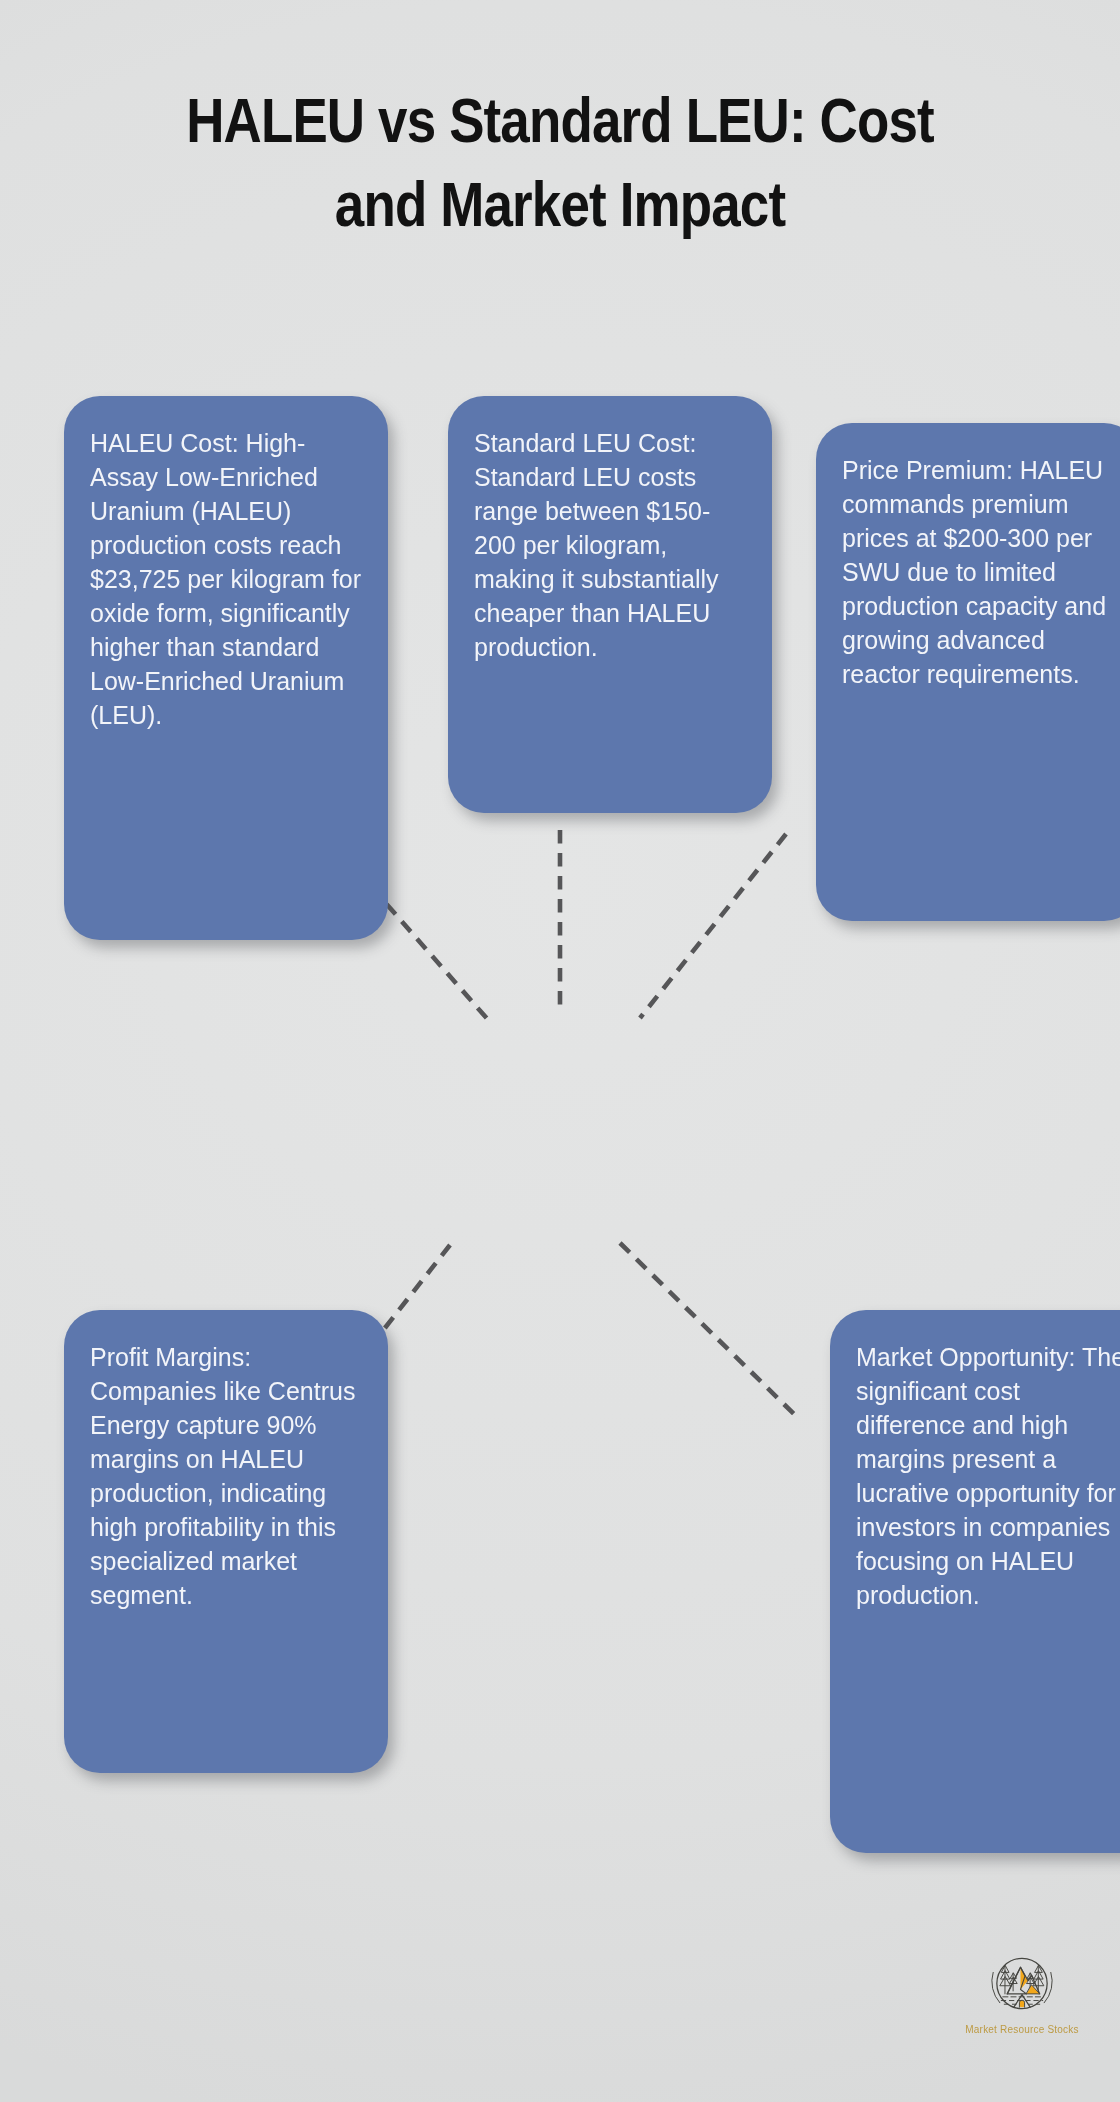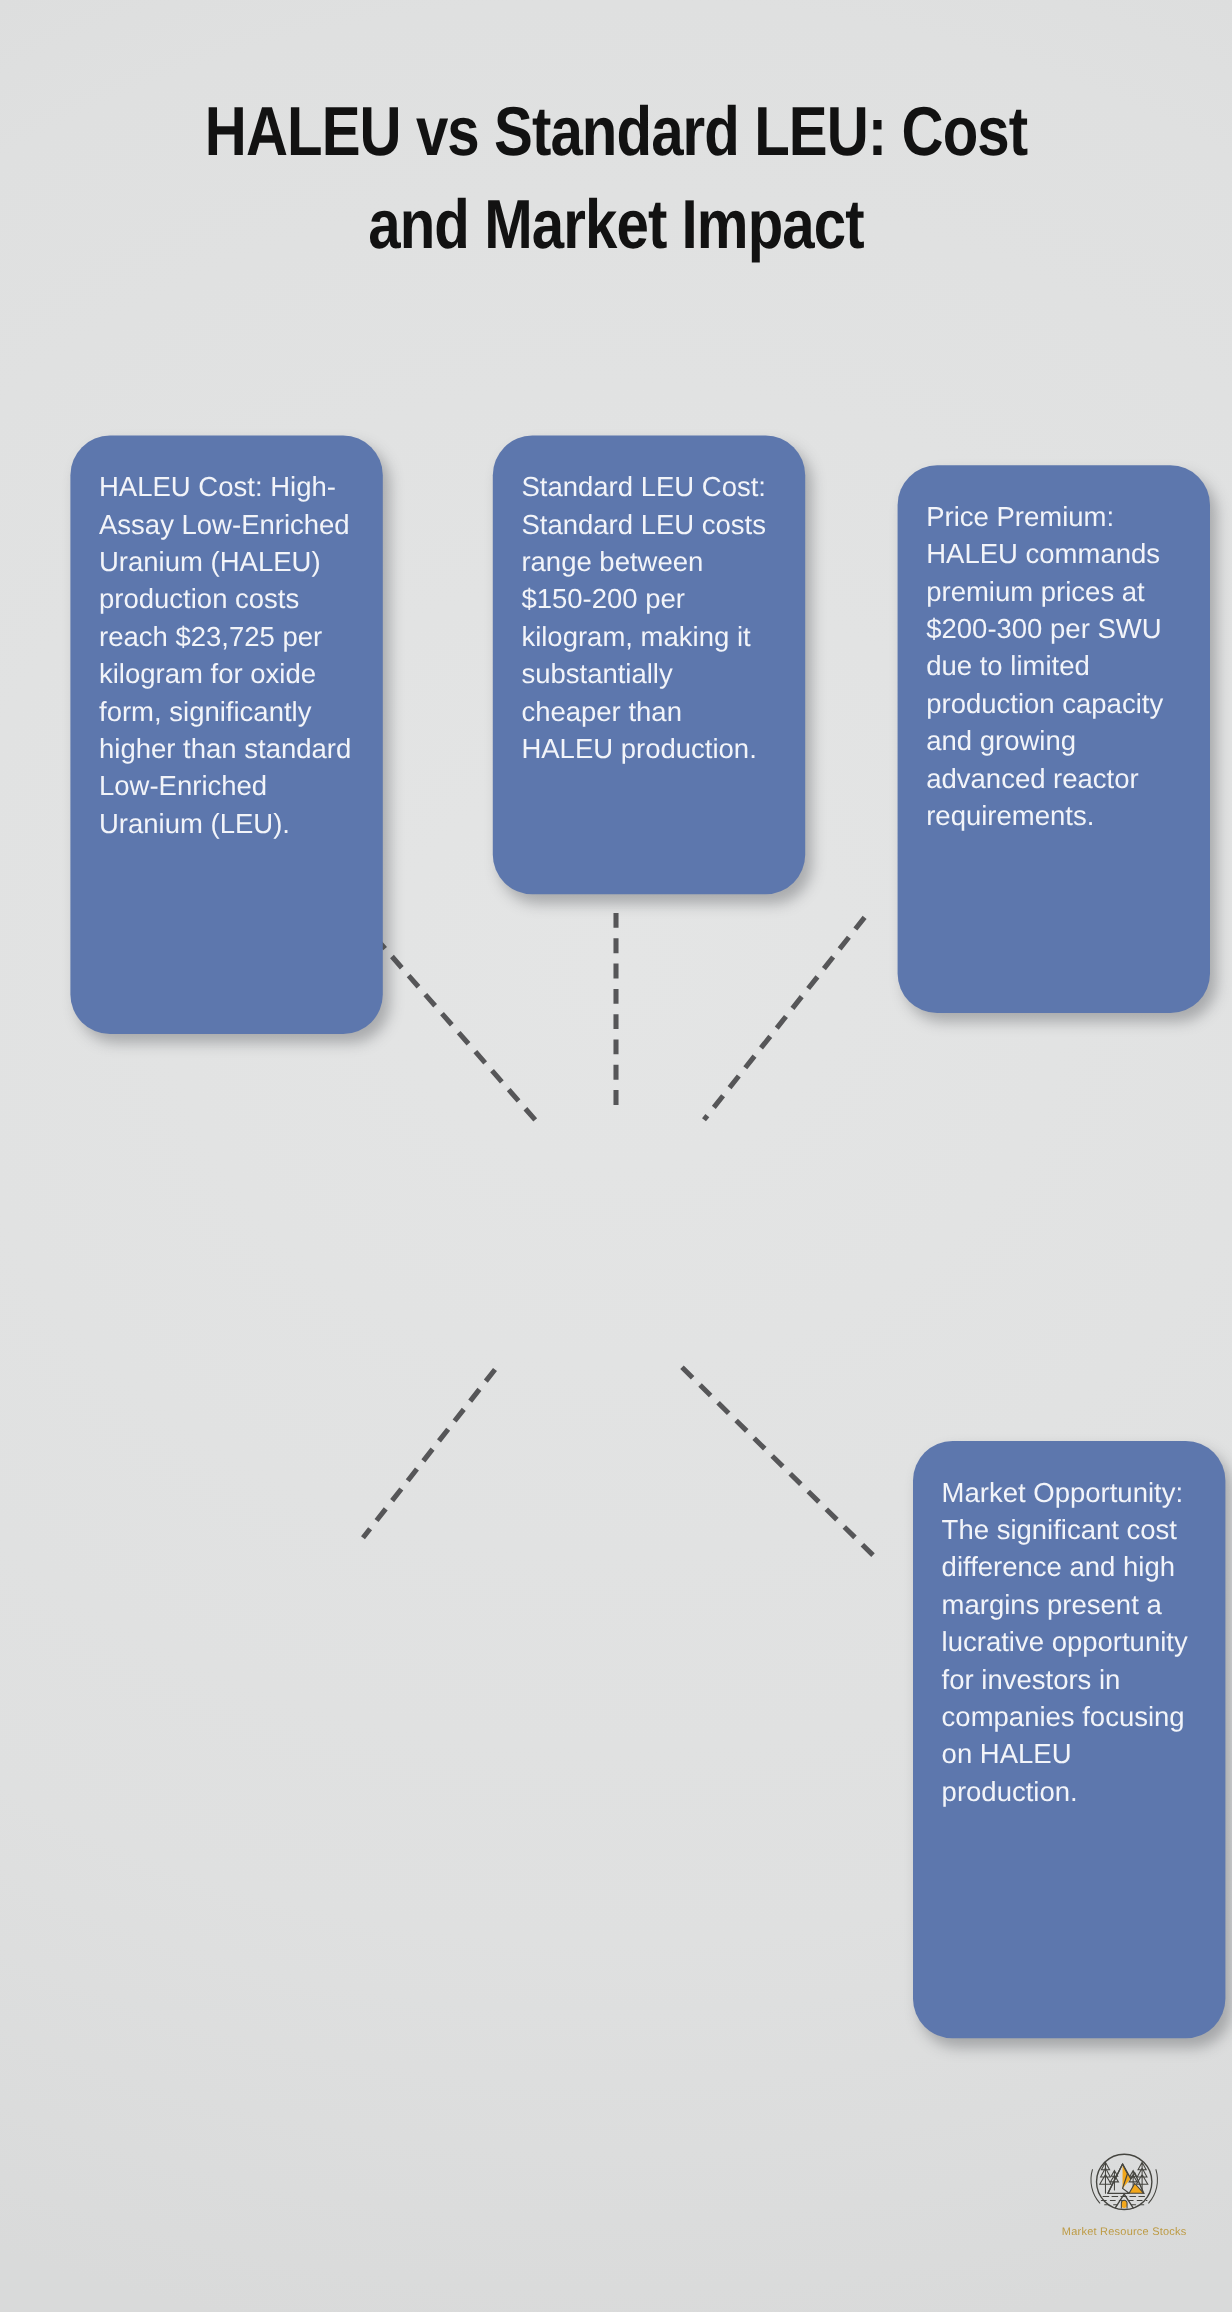--- a/index.html
+++ b/index.html
@@ -53,21 +53,21 @@
   .connector {
     stroke: var(--connector);
     stroke-width: 4.6;
     stroke-dasharray: 13.5 9.5;
     fill: none;
   }
 
   .node {
     position: absolute;
     z-index: 2;
-    width: 284px;
+    width: 324px;
     background: var(--node-fill);
     color: var(--node-text);
     border-radius: 36px;
     padding: 30px 26px;
     font-size: 25px;
     line-height: 34px;
     box-shadow: 6px 8px 13px rgba(75, 78, 85, 0.38);
   }
   .node-1 { left: 64px;  top: 396px;  min-height: 544px; }
   .node-2 { left: 448px; top: 396px;  min-height: 417px; }
@@ -142,20 +142,23 @@
 
   <div class="node node-2">
     <span>Standard LEU Cost: Standard LEU costs range between $150-200 per kilogram, making it substantially cheaper than HALEU production.</span>
   </div>
 
   <div class="node node-3">
     <span>Price Premium: HALEU commands premium prices at $200-300 per SWU due to limited production capacity and growing advanced reactor requirements.</span>
   </div>
 
 
+  <div class="node node-4">
+    <span>Profit Margins: Companies like Centrus Energy capture 90% margins on HALEU production, indicating high profitability in this specialized market segment.</span>
+  </div>
 
   <div class="node node-5">
     <span>Market Opportunity: The significant cost difference and high margins present a lucrative opportunity for investors in companies focusing on HALEU production.</span>
   </div>
 
   <div class="brand">
     <svg width="74" height="74" viewBox="0 0 100 100" xmlns="http://www.w3.org/2000/svg">
 
       <path class="logo-line-thin" d="M 11 33 A 43 43 0 0 0 20 74"></path>
       <path class="logo-line-thin" d="M 89 33 A 43 43 0 0 1 80 74"></path>

